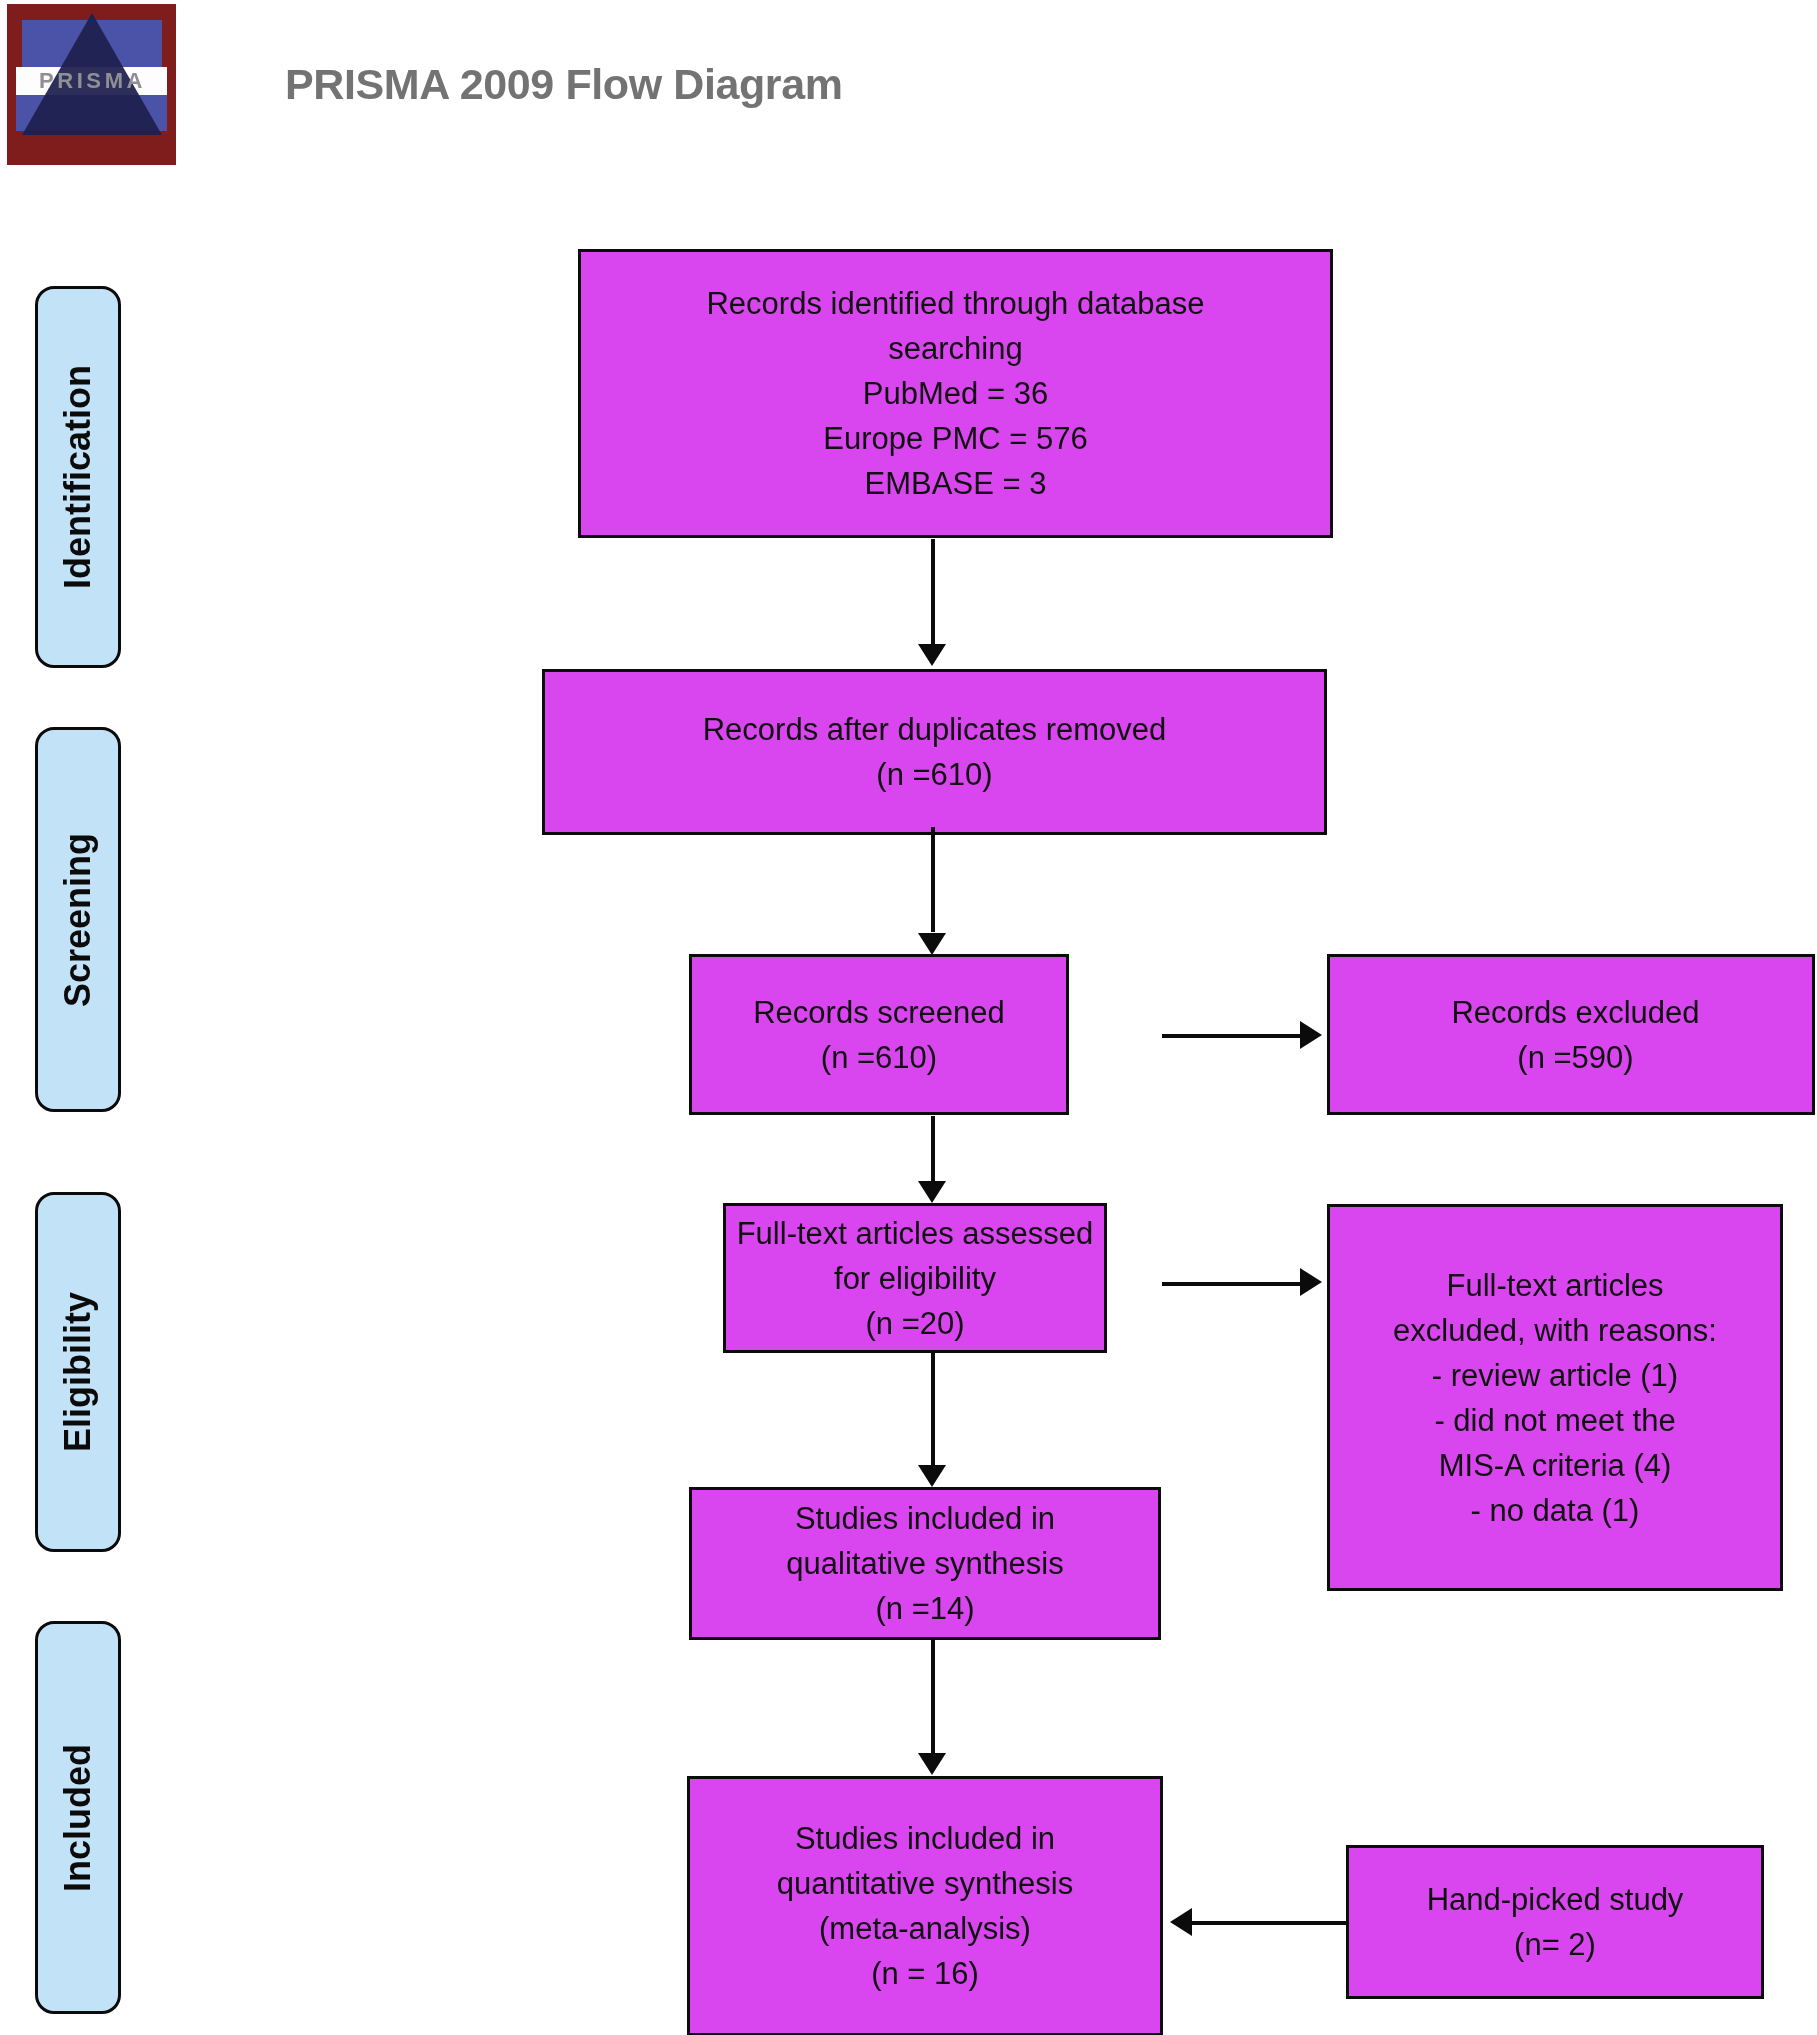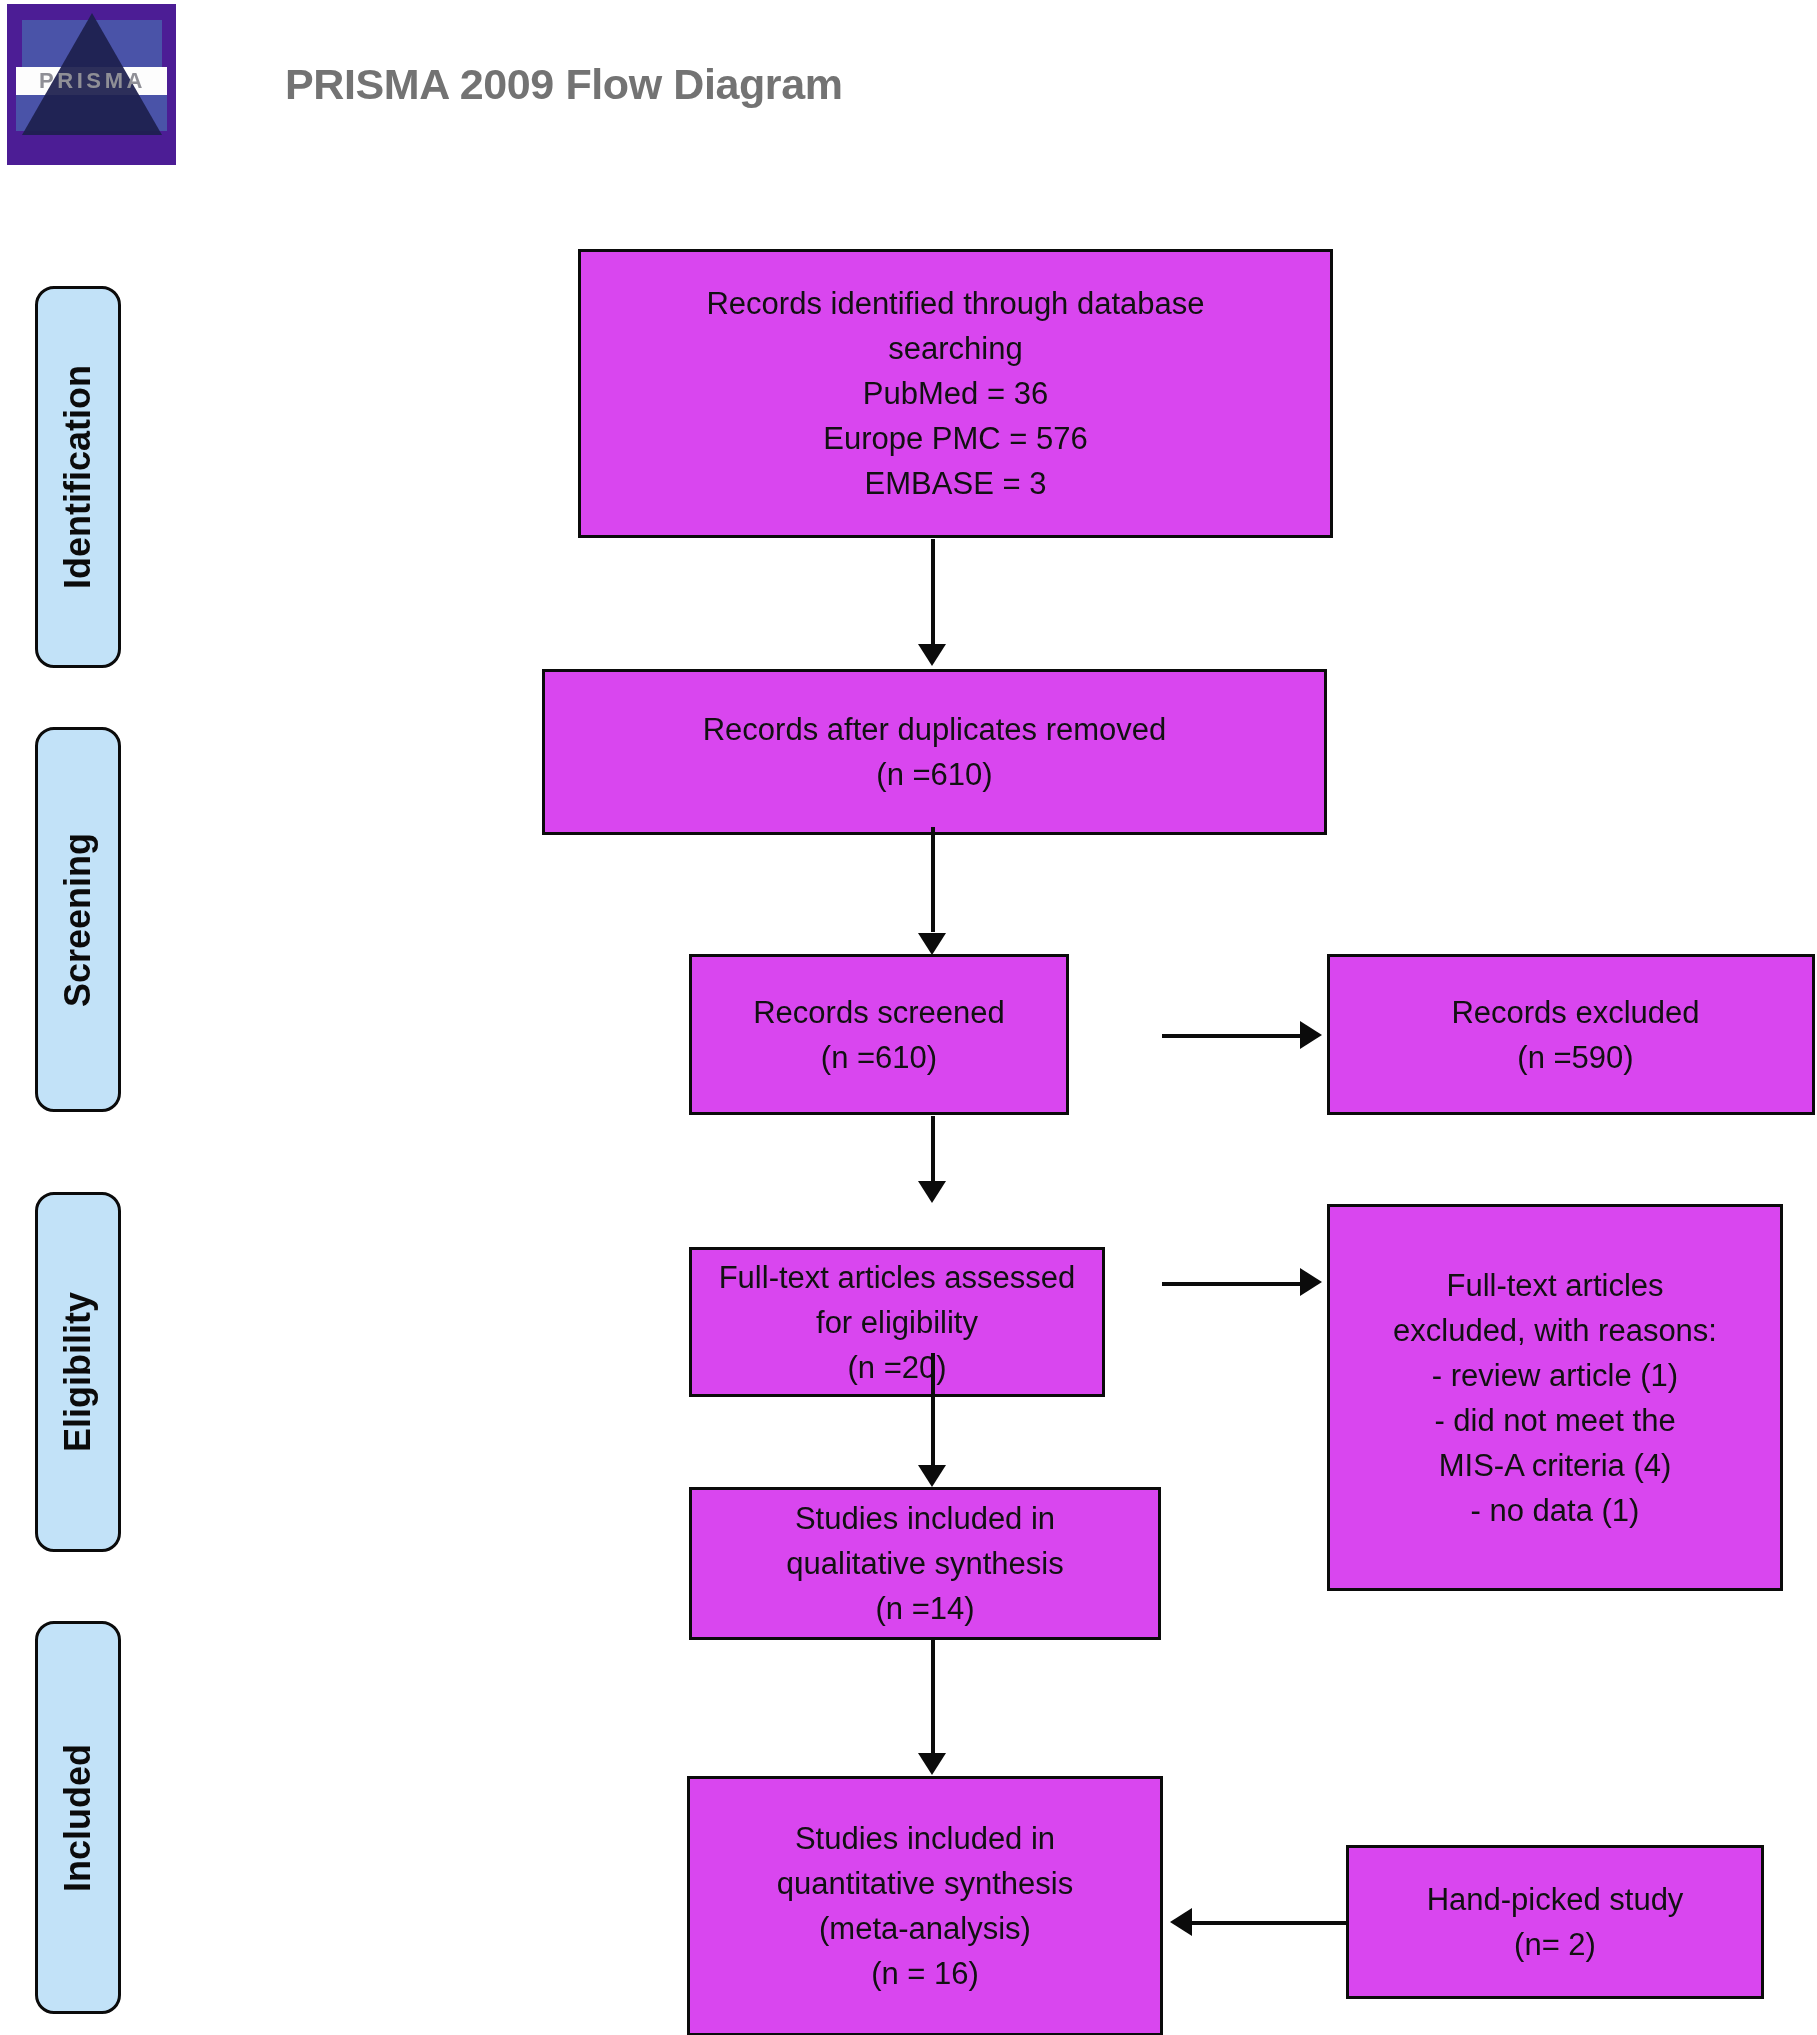--- a/index.html
+++ b/index.html
@@ -16,21 +16,21 @@
     overflow: hidden;
   }
 
   
   #logo {
     position: absolute;
     left: 7.3px;
     top: 4.4px;
     width: 169px;
     height: 161px;
-    background: #4c1d95;
+    background: #7f1d1d;
     overflow: hidden;
   }
   .logo-band-top {
     position: absolute;
     left: 14.5px; top: 16px;
     width: 140px; height: 47px;
     background: #4a53a8;
   }
   .logo-band-mid {
     position: absolute;
@@ -212,21 +212,21 @@
   <div class="arrow-right" style="left:1300px; top:1021px;"></div>
 
   <div class="flow-box" style="left:1327px; top:954px; width:488px; height:161px;padding-left:9px;">
     <div class="flow-text">Records excluded
 (n =590)</div>
   </div>
 
   <div class="v-line" style="left:931px; top:1116px; width:3.6px; height:65px;"></div>
   <div class="arrow-down" style="left:918px; top:1181px;"></div>
 
-  <div class="flow-box" style="left:689px; top:1203px; width:416px; height:150px;margin-top:44px;">
+  <div class="flow-box" style="left:723px; top:1203px; width:384px; height:150px;">
     <div class="flow-text">Full-text articles assessed
 for eligibility
 (n =20)</div>
   </div>
 
   <div class="h-line" style="left:1162px; top:1282px; width:138px; height:3.6px;"></div>
   <div class="arrow-right" style="left:1300px; top:1268px;"></div>
 
   <div class="flow-box" style="left:1327px; top:1204px; width:456px; height:387px;">
     <div class="flow-text left-align">Full-text articles

